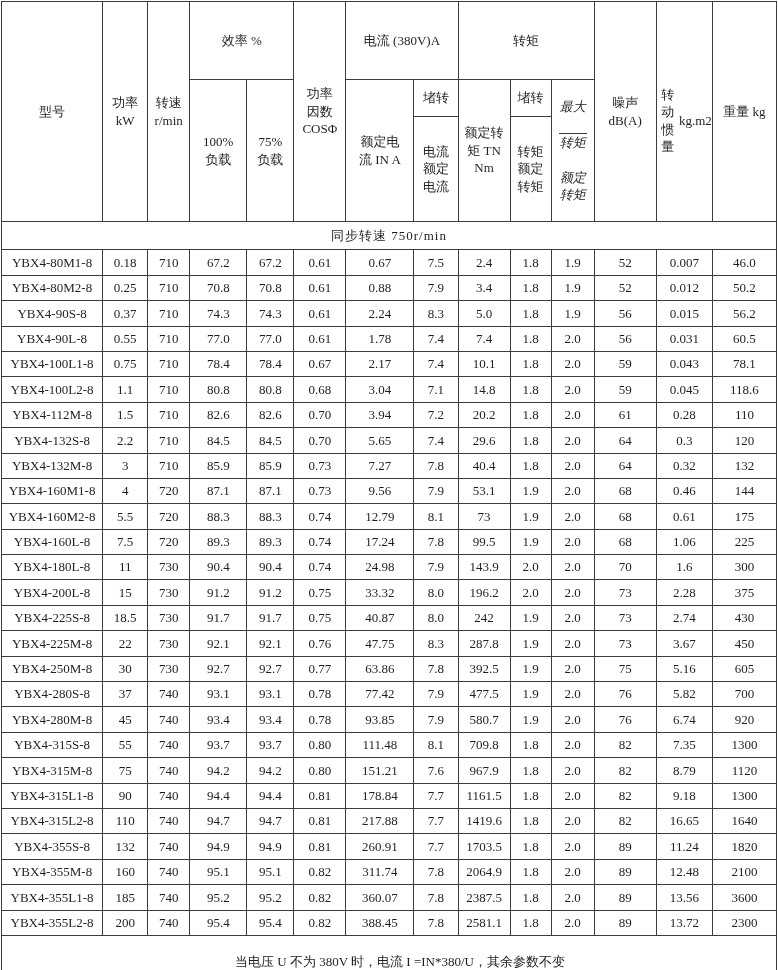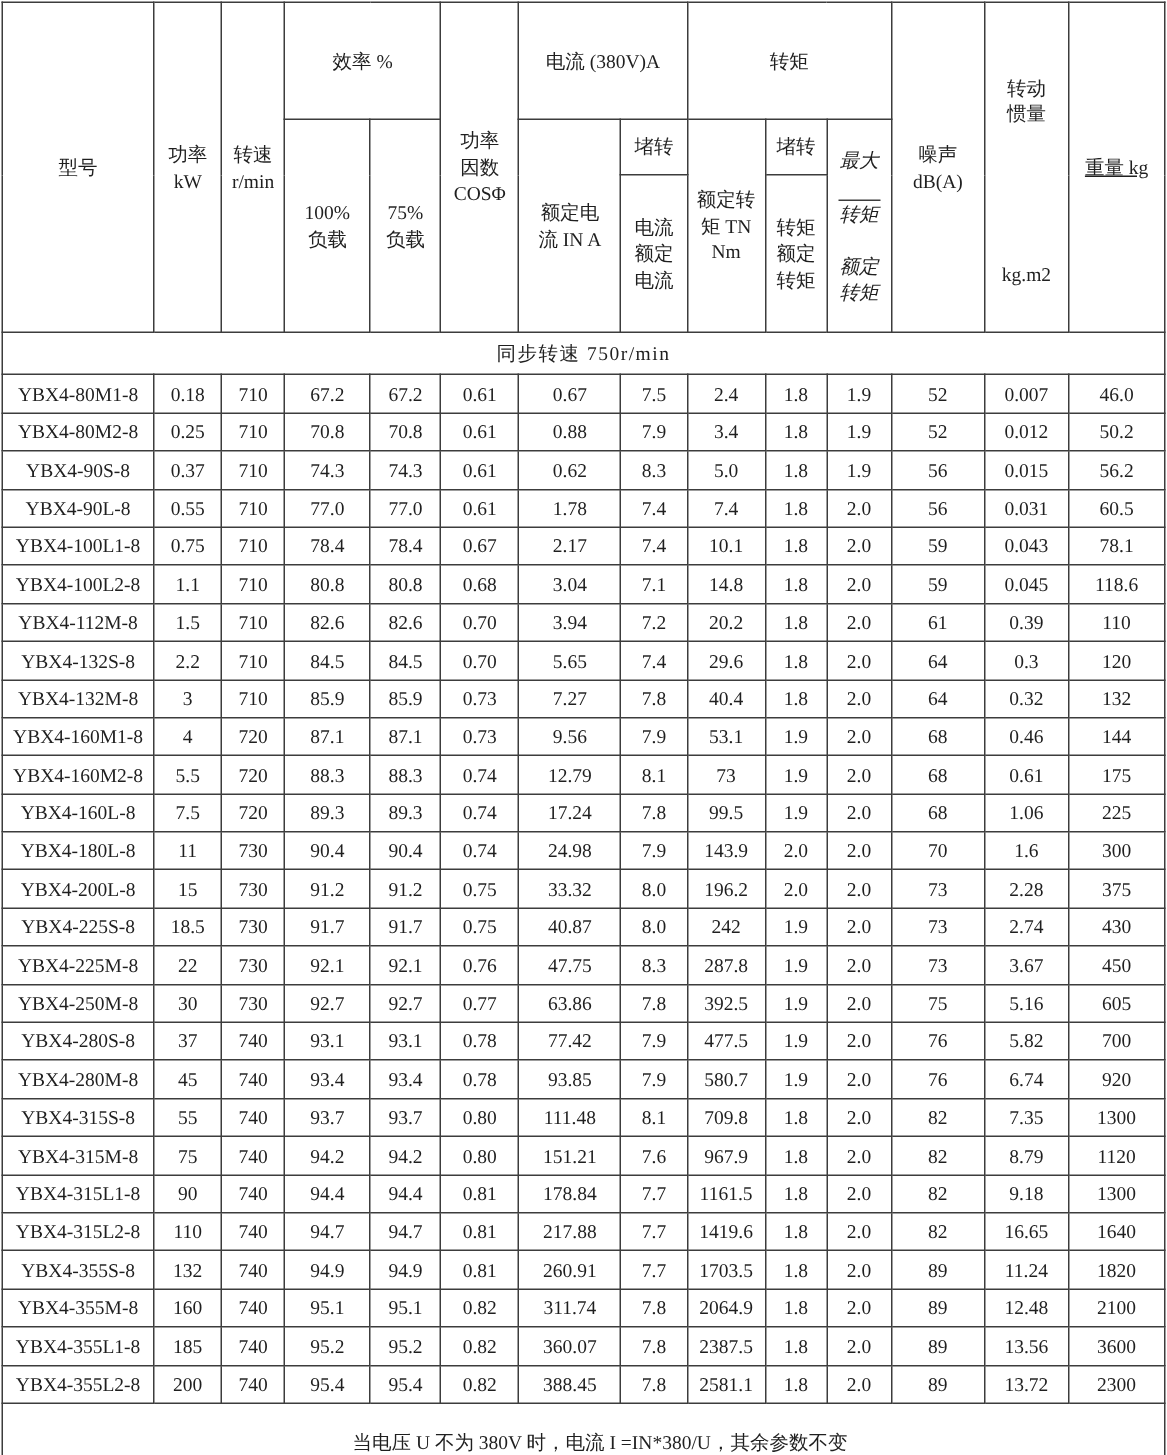--- a/index.html
+++ b/index.html
@@ -32,27 +32,27 @@
   tr.sync-row { height: 27px; }
   tbody.rows tr { height: 25.4px; }
   tr.notes-row { height: 77px; }
   td.vbottom-sm { vertical-align: bottom; padding-bottom: 6px; }
   td.vtop { vertical-align: top; padding-top: 6px; }
   td.cos { vertical-align: top; padding-top: 6px; line-height: 27px; }
   td.model-head { vertical-align: bottom; padding-bottom: 14px; }
   td.ratio-mid { line-height: 24.5px; }
   td.maxratio { vertical-align: top; line-height: 25px; font-style: italic; }
   td.noise-head { vertical-align: bottom; padding-bottom: 8px; line-height: 26px; }
-  td.weight-head { vertical-align: bottom; padding-bottom: 10px; text-decoration: underline; }
+  td.weight-head { vertical-align: bottom; padding-bottom: 10px; }
   td.twoline-bottom { vertical-align: bottom; padding-bottom: 10px; line-height: 26px; }
   td.rated-bottom { vertical-align: bottom; padding-bottom: 5px; line-height: 25px; }
 
   .inertia-box {
     height: 176px; box-sizing: border-box;
-    display: flex; flex-direction: column; justify-content: space-between;
+    display: flex; flex-direction: row; justify-content: space-between;
     align-items: center; padding: 26px 0 8px 0;
     white-space: pre-line;
   }
   .overline-word { border-top: 1px solid #3c3c3c; padding: 0 1px; display: inline-block; }
 
   td.sync-band { font-size: 16px; letter-spacing: 1px; height: 27px; }
 
   td.notes-cell {
     text-align: left; vertical-align: top;
     font-size: 14px; line-height: 25.5px;
@@ -168,21 +168,21 @@
         <td>0.012</td>
         <td>50.2</td>
       </tr>
       <tr>
         <td>YBX4-90S-8</td>
         <td>0.37</td>
         <td>710</td>
         <td>74.3</td>
         <td>74.3</td>
         <td>0.61</td>
-        <td>0.62</td>
+        <td>2.24</td>
         <td>8.3</td>
         <td>5.0</td>
         <td>1.8</td>
         <td>1.9</td>
         <td>56</td>
         <td>0.015</td>
         <td>56.2</td>
       </tr>
       <tr>
         <td>YBX4-90L-8</td>
@@ -238,21 +238,21 @@
         <td>710</td>
         <td>82.6</td>
         <td>82.6</td>
         <td>0.70</td>
         <td>3.94</td>
         <td>7.2</td>
         <td>20.2</td>
         <td>1.8</td>
         <td>2.0</td>
         <td>61</td>
-        <td>0.39</td>
+        <td>0.28</td>
         <td>110</td>
       </tr>
       <tr>
         <td>YBX4-132S-8</td>
         <td>2.2</td>
         <td>710</td>
         <td>84.5</td>
         <td>84.5</td>
         <td>0.70</td>
         <td>5.65</td>

